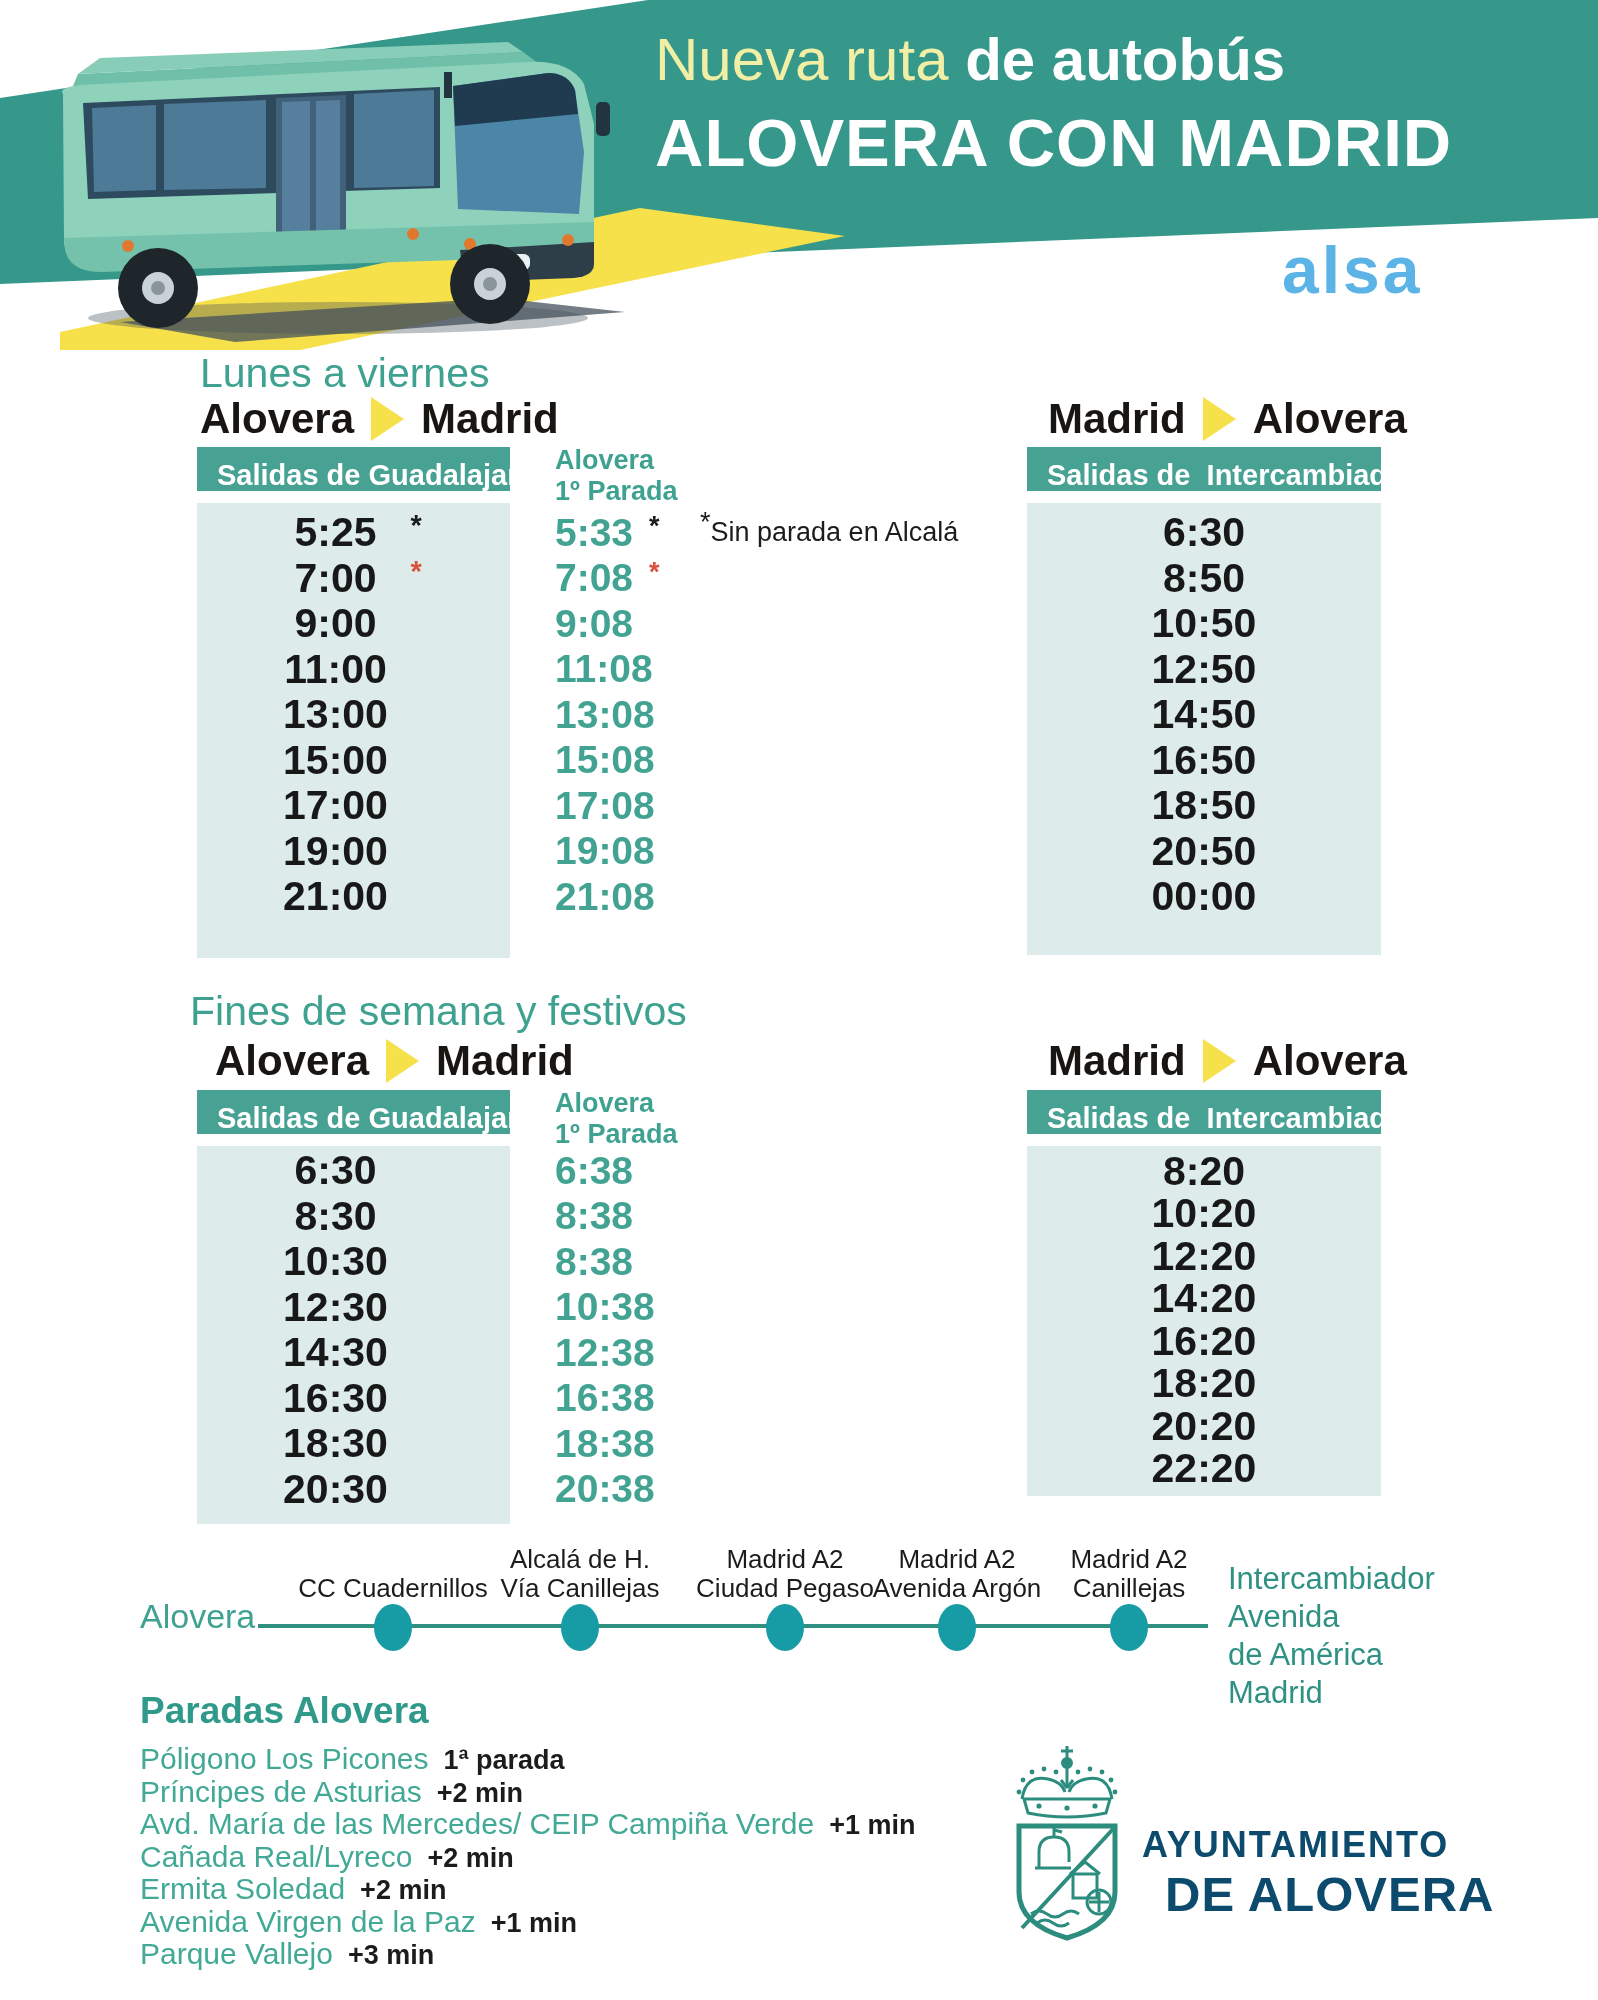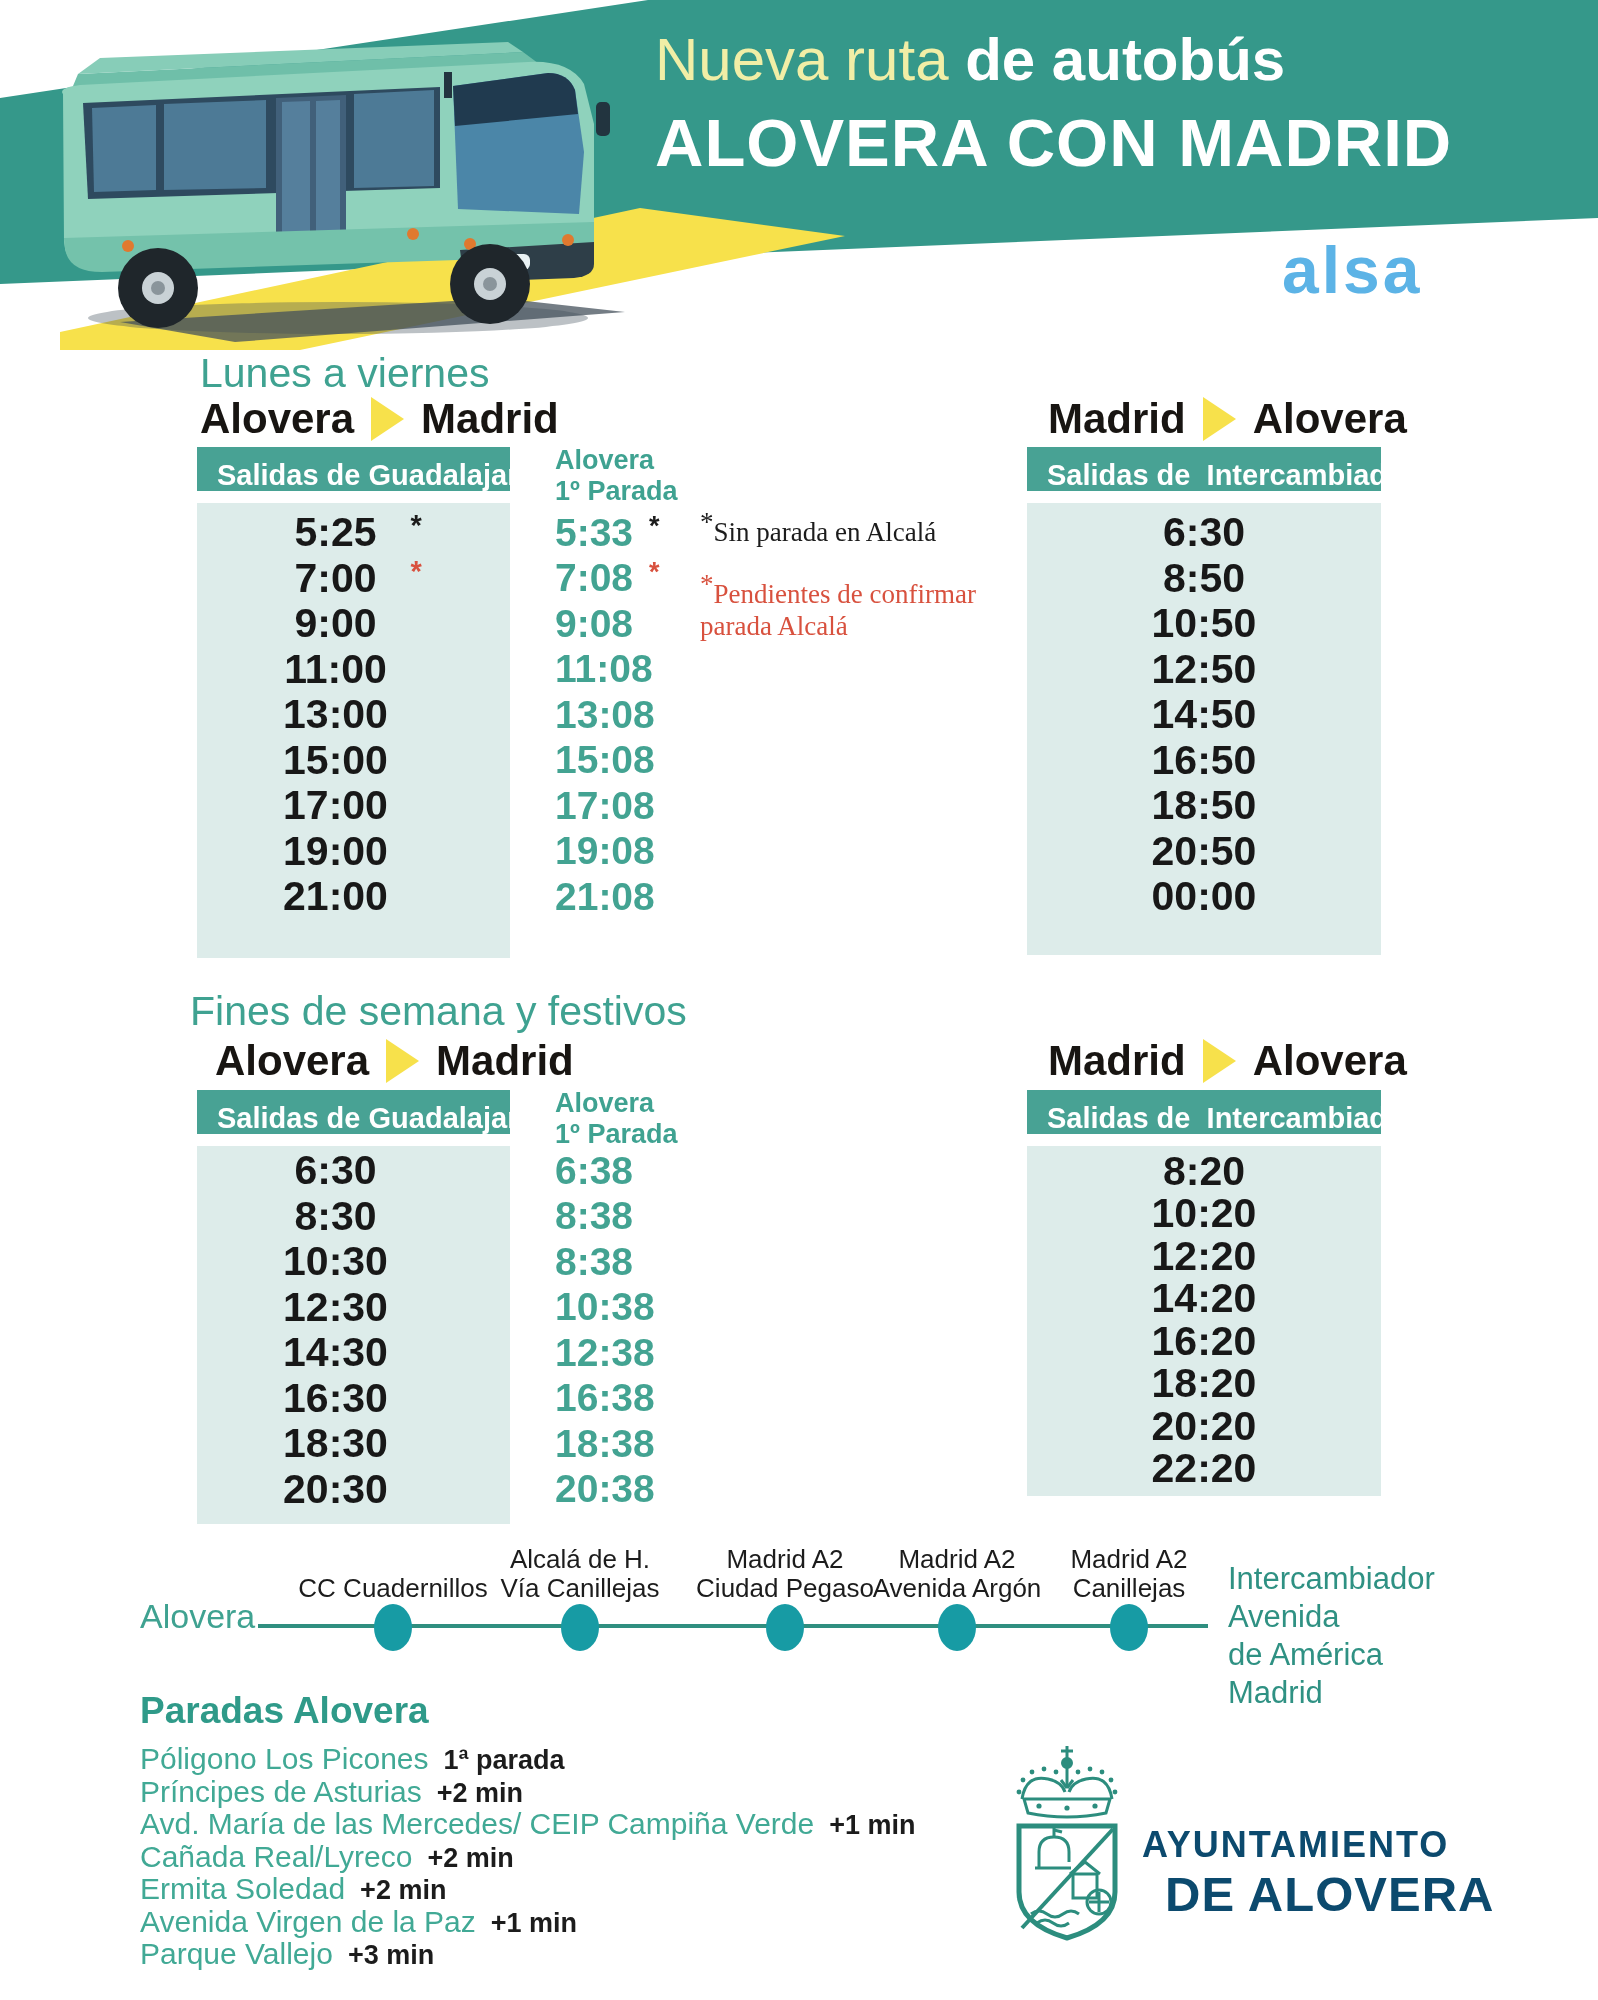--- a/index.html
+++ b/index.html
@@ -38,21 +38,21 @@
   .dep-row .t{font-size:41px;font-weight:700;color:#181818;min-width:150px;text-align:center;}
   .dep-row .mk{width:36px;font-size:29px;font-weight:700;transform:translateY(-7px);}
   .in-row .t{font-size:41px;font-weight:700;color:#181818;}
   .we-in .in-row{height:42.5px;}
   .arr-col{position:absolute;left:555px;width:230px;}
   .arr-row{height:45.5px;display:flex;align-items:center;}
   .arr-row .t{font-size:39px;font-weight:600;color:#43a392;}
   .arr-row .mk{font-size:27px;font-weight:700;margin-left:16px;transform:translateY(-6px);}
 
   
-  #wd-notes{position:absolute;left:700px;top:506px;font-family:Liberation Serif, serif;}
+  #wd-notes{position:absolute;left:700px;top:506px;}
   .note{font-size:27px;line-height:32px;margin-bottom:20px;width:330px;}
   .note sup{font-size:27px;}
 
   
   .origin-label{position:absolute;left:140px;top:1597px;font-size:34px;color:#3fa291;}
   .route-line{position:absolute;left:258px;top:1624px;width:950px;height:4px;background:#2f8f80;}
   .stop-dot{position:absolute;width:38px;height:47px;border-radius:50%;background:#179ba4;top:1604px;}
   .stop-label{position:absolute;width:260px;top:1545px;height:58px;display:flex;flex-direction:column;
               justify-content:flex-end;align-items:center;text-align:center;font-size:26px;
               line-height:29px;color:#1c1c1c;}
@@ -204,21 +204,20 @@
       <div class="arr-row">
         <span class="t">19:08</span>
       </div>
       <div class="arr-row">
         <span class="t">21:08</span>
       </div>
     </div>
 
   <div id="wd-notes">
       <div class="note" style="color: rgb(28, 28, 28);"><sup>*</sup>Sin parada en Alcalá</div>
-      <div class="note" style="color: rgb(216, 81, 62);"><sup>*</sup>Pendientes de confirmar parada Alcalá</div>
     </div>
 
   <div class="thead" style="left:1027px;top:447px;width:354px;">Salidas de  Intercambiador</div>
   <div class="tbody" id="wd-in-body" style="left:1027px;top:503px;width:354px;height:452px;padding-top:7px;">
       <div class="in-row">
         <span class="t">6:30</span>
       </div>
       <div class="in-row">
         <span class="t">8:50</span>
       </div>

